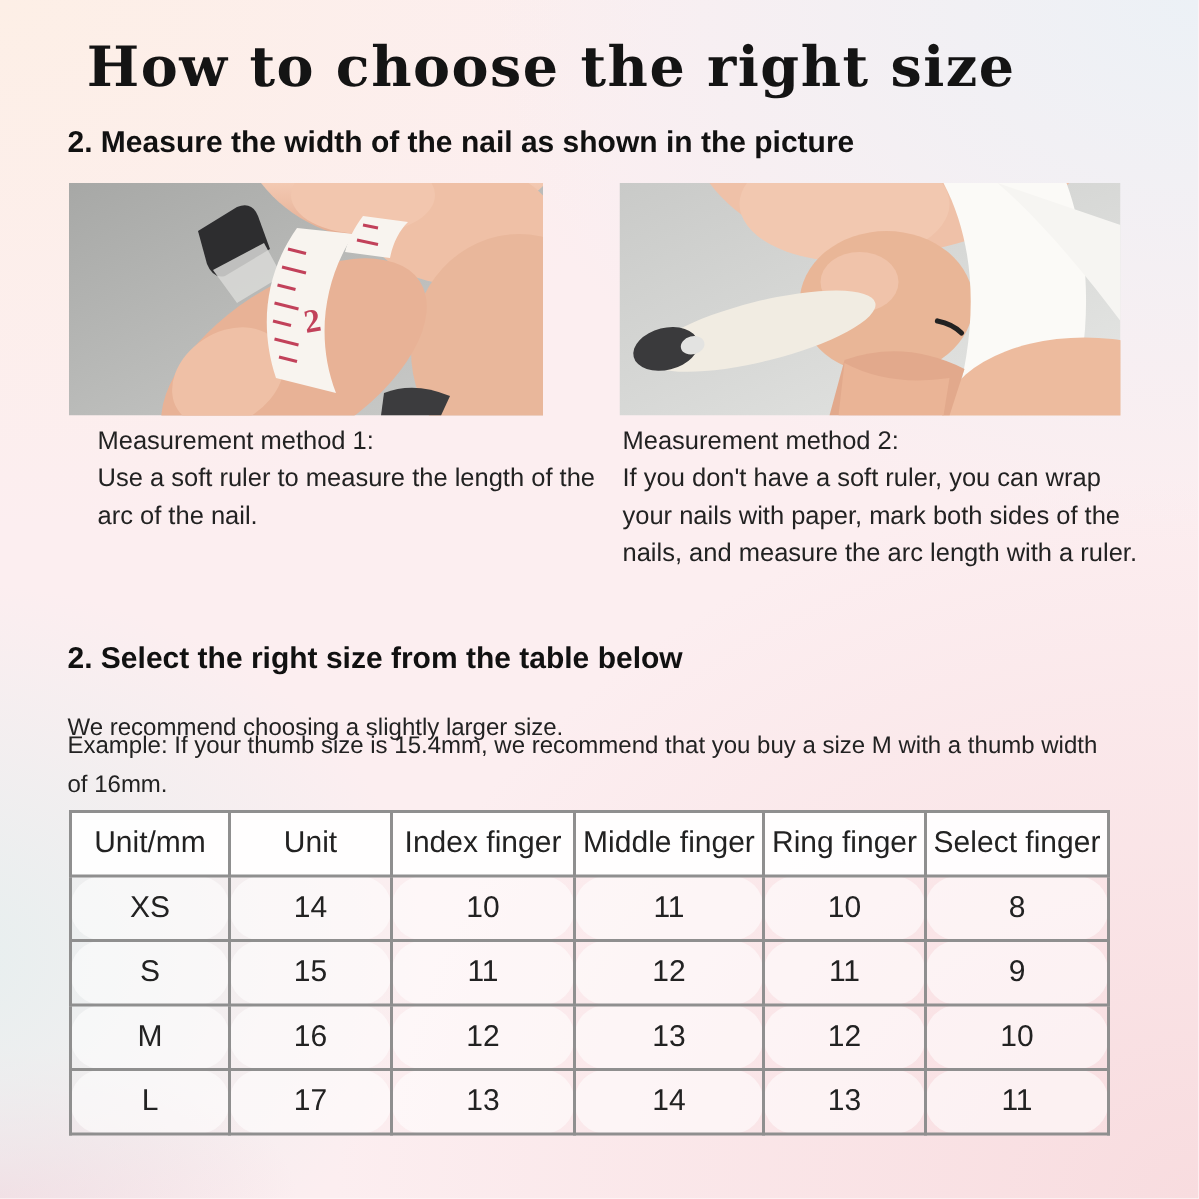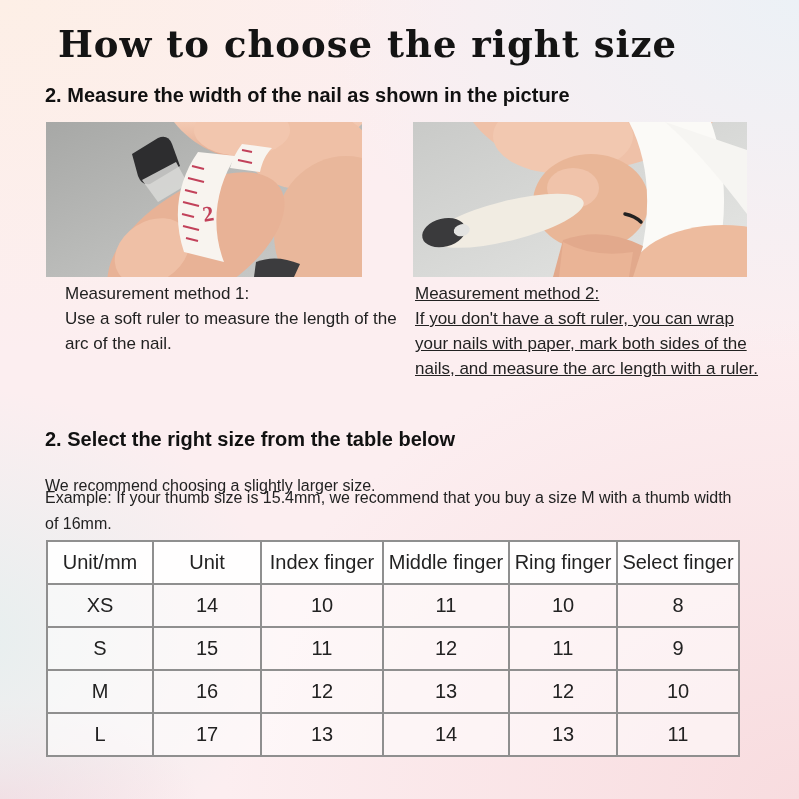--- a/index.html
+++ b/index.html
@@ -34,41 +34,41 @@
     position:absolute;top:122px;height:155px;display:block;
   }
   .photo svg{display:block;}
   .photo1{left:46px;width:316px;}
   .photo2{left:413px;width:334px;}
   .caption{
     position:absolute;top:281px;
     font-size:17px;line-height:25px;color:#222;
   }
   .cap1{left:46px;width:332px;margin-left:19px;}
-  .cap2{left:415px;width:352px;text-decoration:underline;}
+  .cap2{left:415px;width:352px;}
   .caption .cap-title{display:block;}
   .s2-note{
     position:absolute;left:45px;top:459px;width:714px;
     font-size:16px;line-height:24px;color:#222;margin-top:15px;
   }
   .s2-example{
     position:absolute;left:45px;top:485px;width:700px;
     font-size:16px;line-height:26px;color:#222;
   }
   table.size-table{
     position:absolute;left:46px;top:540px;width:692px;
     border-collapse:collapse;table-layout:fixed;
     font-size:20px;color:#222;
   }
   table.size-table th, table.size-table td{
     border:2px solid #8f8f8f;text-align:center;height:41px;
     font-weight:400;padding:0;
   }
   table.size-table th{background:rgba(255,255,255,0.92);}
-  table.size-table td{background:rgba(255,255,255,0.55);}
+  table.size-table td{background:rgba(255,255,255,0.55);border-radius:21px;}
   col.c1{width:106px;} col.c2{width:108px;} col.c3{width:122px;}
   col.c4{width:126px;} col.c5{width:108px;} col.c6{width:122px;}
 </style>
 </head>
 <body>
 
 <div class="page">
 
   <div class="title">How to choose the right size</div>
 

